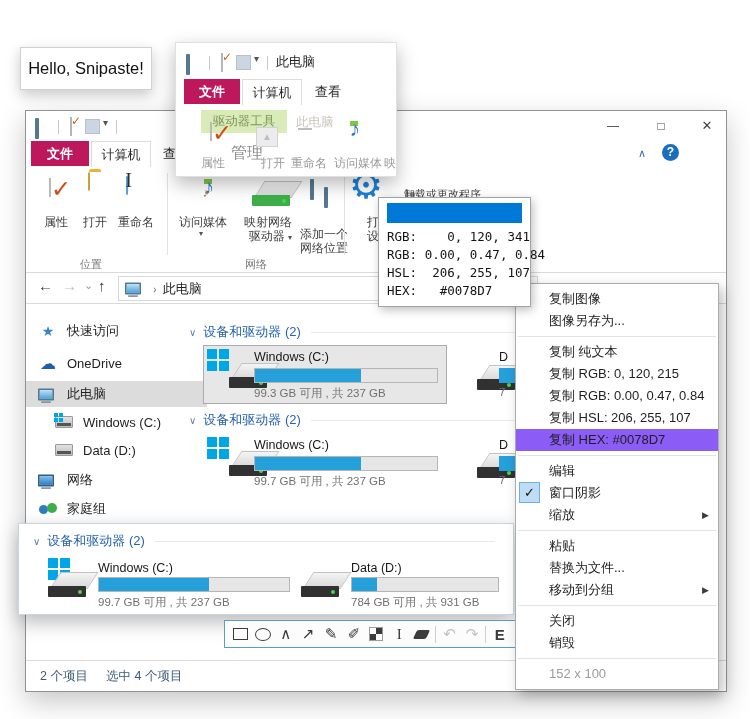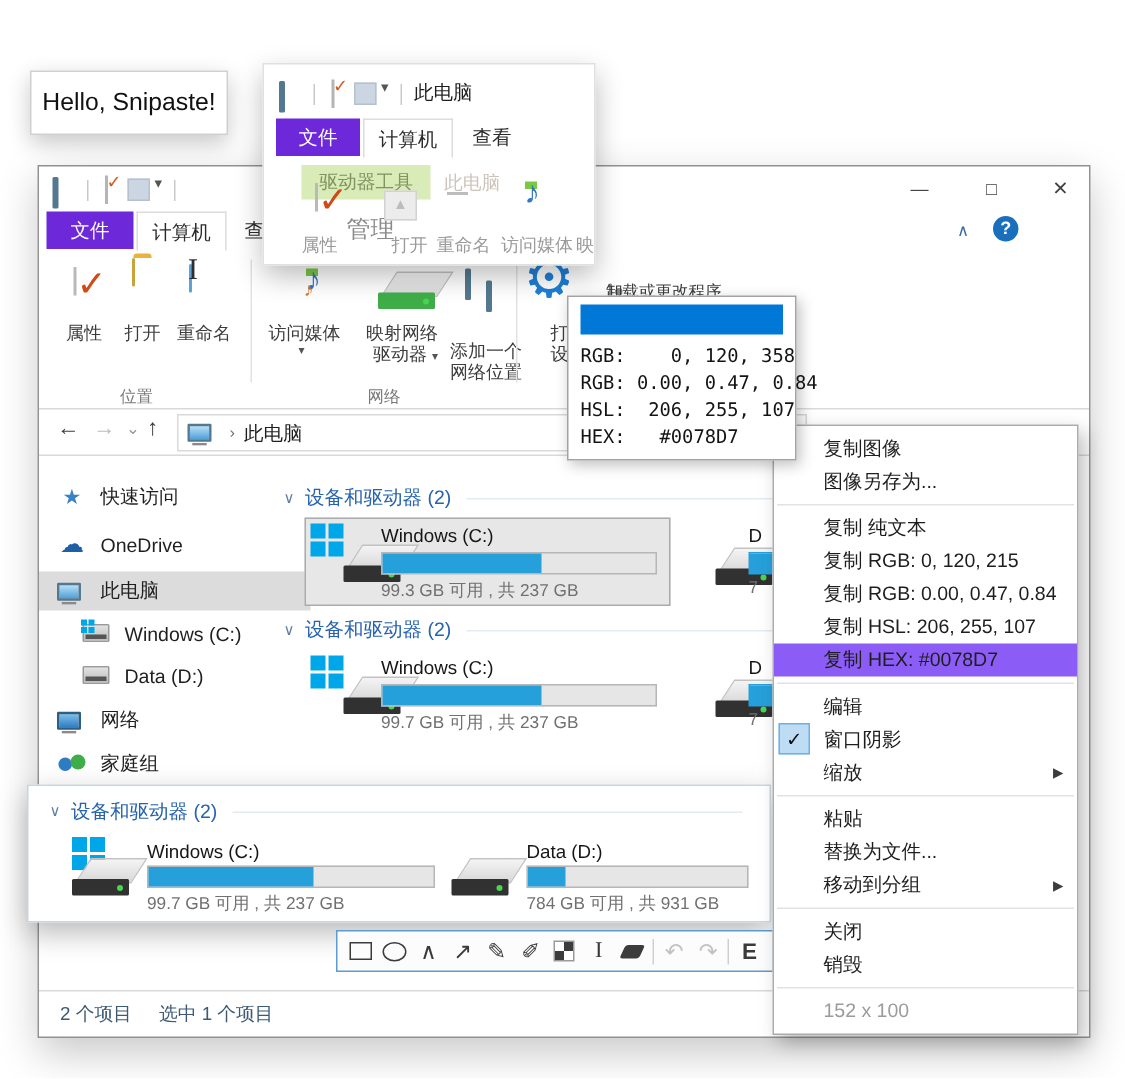--- a/index.html
+++ b/index.html
@@ -5,21 +5,21 @@
   html,body{margin:0;padding:0;background:#fff;}
   .stage{position:relative;width:750px;height:719px;background:#fff;overflow:hidden;
          font-family:"Liberation Sans","DejaVu Sans",sans-serif;color:#222;}
   .abs{position:absolute;}
 
   
   .float-win{position:absolute;background:#fff;border:1px solid #bdbdbd;box-shadow:0 7px 18px rgba(0,0,0,.28);}
   .mainwin{position:absolute;background:#fff;border:1px solid #919191;box-shadow:0 10px 26px rgba(0,0,0,.22);}
 
   .tab{position:absolute;height:25px;line-height:25px;text-align:center;font-size:13px;color:#2b2b2b;}
-  .tab-file{background:#6d28d9;color:#fff;}
+  .tab-file{background:#be185d;color:#fff;font-weight:bold;}
   .tab-active{background:#fff;border:1px solid #dcdcdc;border-bottom:none;}
 
   .caption-btn{position:absolute;width:30px;height:22px;line-height:22px;text-align:center;color:#444;font-size:12px;}
 
   
   .mon{position:relative;width:16px;height:11px;background:linear-gradient(#b9e0f7,#4f9fd8);
        border:2px solid #54788f;border-radius:1px;}
   .mon::after{content:"";position:absolute;left:2px;bottom:-5px;right:2px;height:2px;background:#8a8a8a;}
   .mon-sm{transform:scale(.8);transform-origin:left center;}
 
@@ -308,21 +308,21 @@
     <span class="abs bdrive" style="left:427px;top:340px;"><span class="dt"></span><span class="df"></span><span class="led"></span></span>
     <span class="dname" style="left:473px;top:327px;">D</span>
     <span class="track" style="left:473px;top:345px;width:17px;border-color:#26a0da;">
         <span class="fillb" style="display:block;width:100%;"></span>
       </span>
     <span class="dinfo" style="left:473px;top:363px;">7</span>
 
     
     <div class="statusbar-line" style="left:0;top:549px;width:100%;"></div>
     <span class="abs" style="left:14px;top:557px;font-size:12.5px;color:#3c5a76;">2 个项目</span>
-    <span class="abs" style="left:80px;top:557px;font-size:12.5px;color:#3c5a76;">选中 1 个项目</span>
+    <span class="abs" style="left:80px;top:557px;font-size:12.5px;color:#3c5a76;">选中 4 个项目</span>
   </div>
 
   <div class="hello" style="left:20px;top:47px;width:130px;height:41px;z-index:15;">
     <span>Hello, Snipaste!</span>
   </div>
 
   <div class="float-win" style="left:175px;top:42px;width:220px;height:133px;z-index:20;border-color:#e0e0e0;">
     <span class="abs mon" style="left:10px;top:13px;"></span>
     <span class="abs vsep" style="left:33px;top:13px;"></span>
     <span class="abs qdoc" style="left:41px;top:11px;"></span>
@@ -398,21 +398,21 @@
       </span>
     <span class="tsep"></span>
     <span class="t t-dis">↶</span>
     <span class="t t-dis">↷</span>
     <span class="tsep"></span>
     <span class="t" style="font-weight:bold;">E</span>
   </div>
 
   <div class="tooltip" style="left:378px;top:197px;width:153px;z-index:70;">
     <div class="swatch" style="background: rgb(0, 120, 215);"></div>
-    <div class="trow">RGB:    0, 120, 358</div>
+    <div class="trow">RGB:    0, 120, 341</div>
     <div class="trow">RGB: 0.00, 0.47, 0.84</div>
     <div class="trow">HSL:  206, 255, 107</div>
     <div class="trow">HEX:   #0078D7</div>
   </div>
 
   <div class="menu" style="left:515px;top:283px;width:204px;z-index:60;">
     <div class="mi-row">复制图像</div>
     <div class="mi-row">图像另存为...</div>
     <div class="mi-sep"></div>
     <div class="mi-row">复制 纯文本</div>

